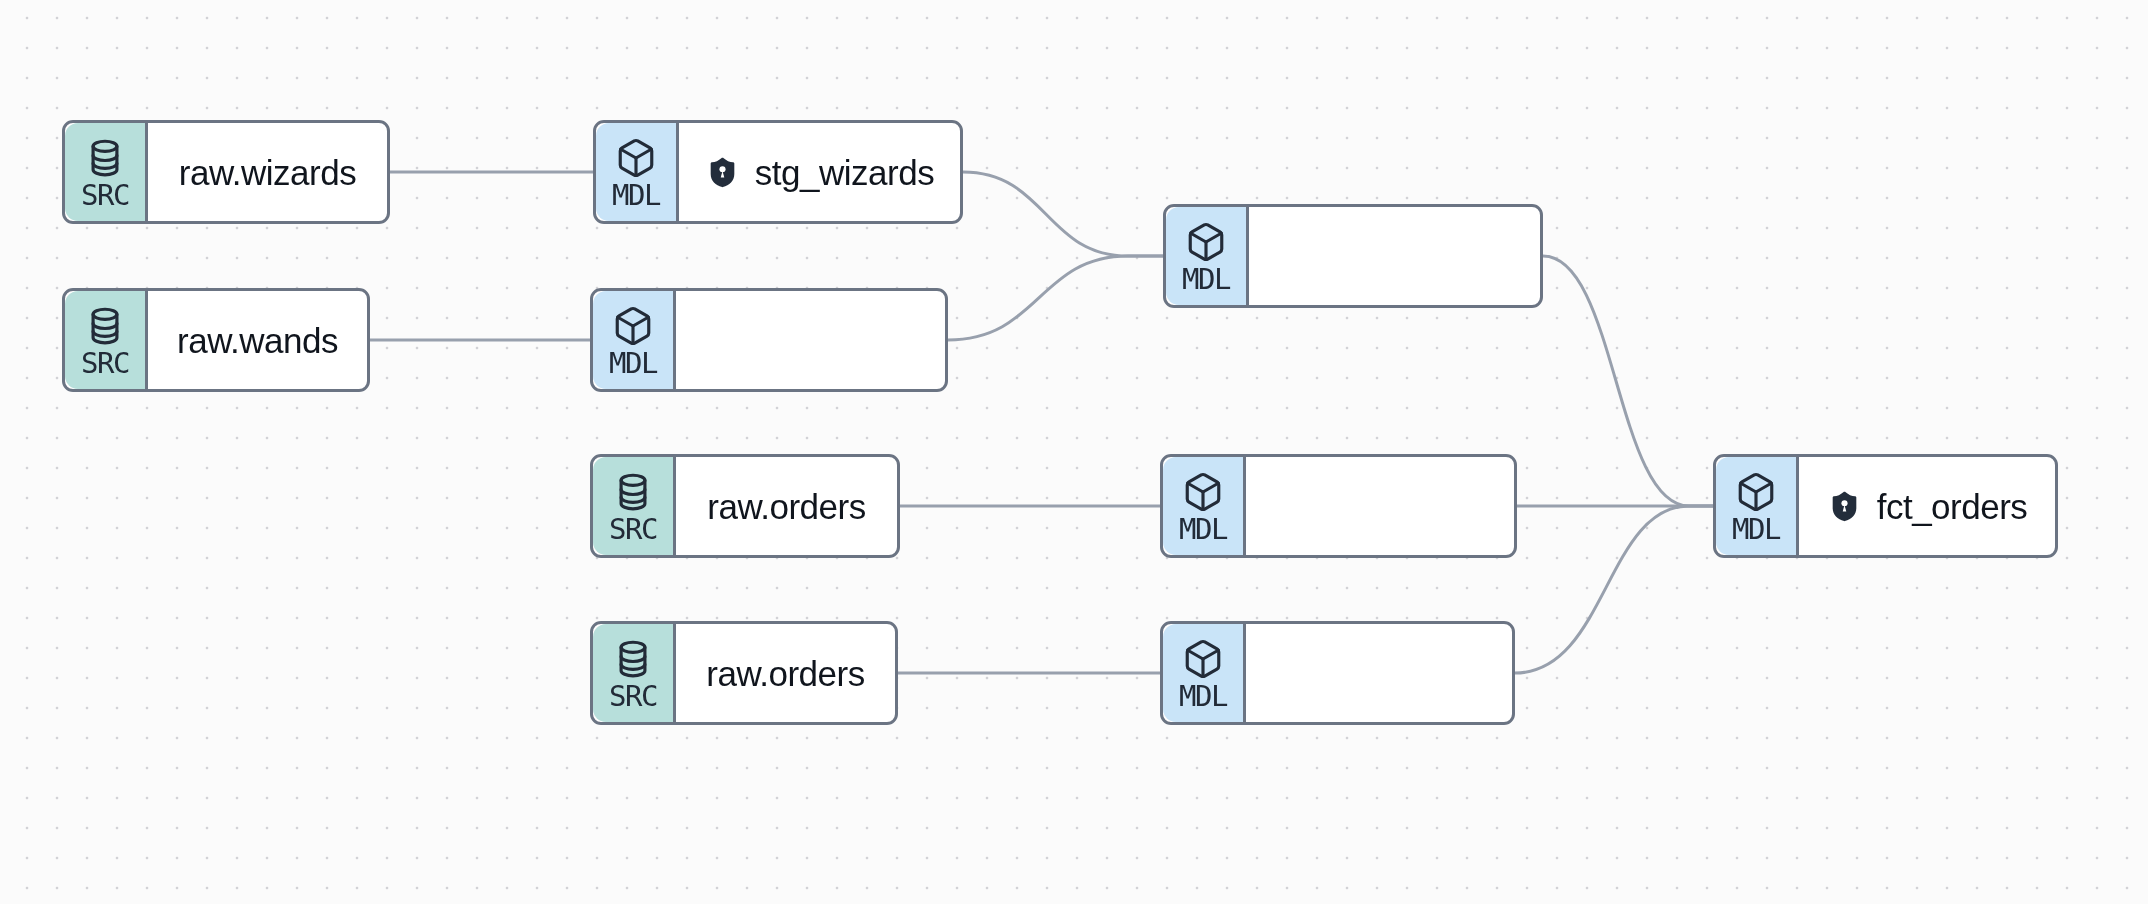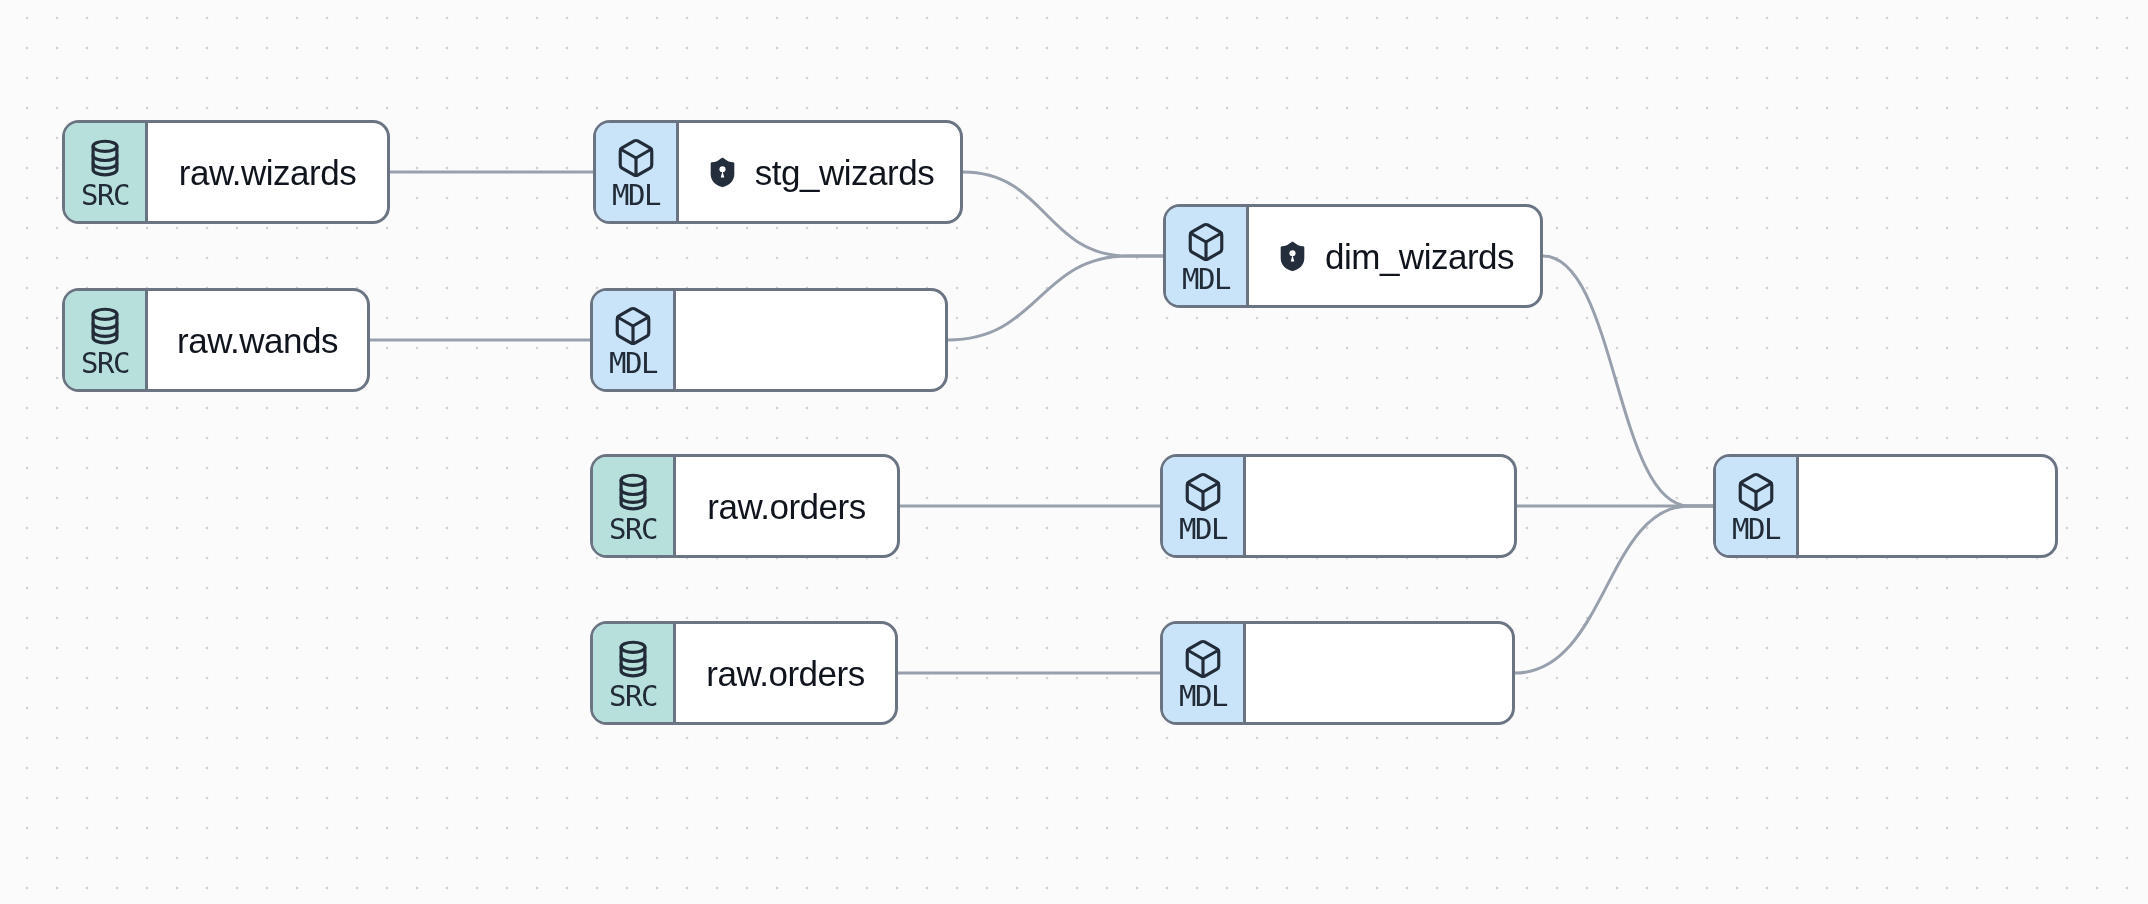--- a/index.html
+++ b/index.html
@@ -42,21 +42,21 @@
     stroke-linejoin: round;
   }
 
   .node {
     position: absolute;
     height: 104px;
     display: flex;
     align-items: stretch;
     background: var(--node-bg);
     border: 3px solid var(--node-border);
-    border-radius: 17px;
+    border-radius: 11px;
     cursor: pointer;
   }
 
   .badge {
     width: 83px;
     flex: 0 0 83px;
     border-right: 3px solid var(--node-border);
     border-radius: 13px 0 0 13px;
     display: flex;
     flex-direction: column;
@@ -191,92 +191,92 @@
     <div class="badge mdl">
       <span class="type-icon">
         <svg viewBox="0 0 24 24" fill="none" stroke="currentColor" stroke-width="1.8" stroke-linecap="round" stroke-linejoin="round">
             <path d="M21 8a2 2 0 0 0-1-1.73l-7-4a2 2 0 0 0-2 0l-7 4A2 2 0 0 0 3 8v8a2 2 0 0 0 1 1.73l7 4a2 2 0 0 0 2 0l7-4A2 2 0 0 0 21 16Z"></path>
             <path d="m3.3 7 8.7 5 8.7-5"></path>
             <path d="M12 22V12"></path>
           </svg>
       </span>
       <span class="badge-text">MDL</span>
     </div>
+  </div>
+
+  <div class="node" style="left:590px;top:454px;width:310px">
+    <div class="badge src">
+      <span class="type-icon">
+        <svg viewBox="0 0 24 24" fill="none" stroke="currentColor" stroke-width="1.8" stroke-linecap="round" stroke-linejoin="round">
+            <ellipse cx="12" cy="5.3" rx="6.8" ry="2.9"></ellipse>
+            <path d="M5.2 5.3v13.4c0 1.6 3.05 2.9 6.8 2.9s6.8-1.3 6.8-2.9V5.3"></path>
+            <path d="M5.2 10.5c0 1.6 3.05 2.9 6.8 2.9s6.8-1.3 6.8-2.9"></path>
+            <path d="M5.2 15c0 1.6 3.05 2.9 6.8 2.9s6.8-1.3 6.8-2.9"></path>
+          </svg>
+      </span>
+      <span class="badge-text">SRC</span>
+    </div>
+    <div class="node-body">
+      <span class="node-label">raw.orders</span>
+    </div>
+  </div>
+
+  <div class="node" style="left:1160px;top:454px;width:357px">
+    <div class="badge mdl">
+      <span class="type-icon">
+        <svg viewBox="0 0 24 24" fill="none" stroke="currentColor" stroke-width="1.8" stroke-linecap="round" stroke-linejoin="round">
+            <path d="M21 8a2 2 0 0 0-1-1.73l-7-4a2 2 0 0 0-2 0l-7 4A2 2 0 0 0 3 8v8a2 2 0 0 0 1 1.73l7 4a2 2 0 0 0 2 0l7-4A2 2 0 0 0 21 16Z"></path>
+            <path d="m3.3 7 8.7 5 8.7-5"></path>
+            <path d="M12 22V12"></path>
+          </svg>
+      </span>
+      <span class="badge-text">MDL</span>
+    </div>
+  </div>
+
+  <div class="node" style="left:1713px;top:454px;width:345px">
+    <div class="badge mdl">
+      <span class="type-icon">
+        <svg viewBox="0 0 24 24" fill="none" stroke="currentColor" stroke-width="1.8" stroke-linecap="round" stroke-linejoin="round">
+            <path d="M21 8a2 2 0 0 0-1-1.73l-7-4a2 2 0 0 0-2 0l-7 4A2 2 0 0 0 3 8v8a2 2 0 0 0 1 1.73l7 4a2 2 0 0 0 2 0l7-4A2 2 0 0 0 21 16Z"></path>
+            <path d="m3.3 7 8.7 5 8.7-5"></path>
+            <path d="M12 22V12"></path>
+          </svg>
+      </span>
+      <span class="badge-text">MDL</span>
+    </div>
     <div class="node-body">
       <span class="shield-icon">
         <svg viewBox="0 0 24 24" fill="currentColor">
             <path d="M12 1.9c.3 0 .6.1.8.3C14.6 3.8 17 5 19.2 5c.5 0 .9.4.9.9V13c0 5-3.4 7.6-7.8 9a1 1 0 0 1-.6 0C7.3 20.6 3.9 18 3.9 13V5.9c0-.5.4-.9.9-.9 2.2 0 4.6-1.2 6.4-2.8.2-.2.5-.3.8-.3z"></path>
             <circle cx="12" cy="9.8" r="2.1" fill="#ffffff"></circle>
             <path d="M12 10.8l1.2 4.6h-2.4z" fill="#ffffff"></path>
           </svg>
       </span>
-      <span class="node-label">dim_wizards</span>
-    </div>
-  </div>
-
-  <div class="node" style="left:590px;top:454px;width:310px">
+      <span class="node-label">fct_orders</span>
+    </div>
+  </div>
+
+  <div class="node" style="left:590px;top:621px;width:308px">
     <div class="badge src">
       <span class="type-icon">
         <svg viewBox="0 0 24 24" fill="none" stroke="currentColor" stroke-width="1.8" stroke-linecap="round" stroke-linejoin="round">
             <ellipse cx="12" cy="5.3" rx="6.8" ry="2.9"></ellipse>
             <path d="M5.2 5.3v13.4c0 1.6 3.05 2.9 6.8 2.9s6.8-1.3 6.8-2.9V5.3"></path>
             <path d="M5.2 10.5c0 1.6 3.05 2.9 6.8 2.9s6.8-1.3 6.8-2.9"></path>
             <path d="M5.2 15c0 1.6 3.05 2.9 6.8 2.9s6.8-1.3 6.8-2.9"></path>
           </svg>
       </span>
       <span class="badge-text">SRC</span>
     </div>
     <div class="node-body">
       <span class="node-label">raw.orders</span>
     </div>
   </div>
 
-  <div class="node" style="left:1160px;top:454px;width:357px">
-    <div class="badge mdl">
-      <span class="type-icon">
-        <svg viewBox="0 0 24 24" fill="none" stroke="currentColor" stroke-width="1.8" stroke-linecap="round" stroke-linejoin="round">
-            <path d="M21 8a2 2 0 0 0-1-1.73l-7-4a2 2 0 0 0-2 0l-7 4A2 2 0 0 0 3 8v8a2 2 0 0 0 1 1.73l7 4a2 2 0 0 0 2 0l7-4A2 2 0 0 0 21 16Z"></path>
-            <path d="m3.3 7 8.7 5 8.7-5"></path>
-            <path d="M12 22V12"></path>
-          </svg>
-      </span>
-      <span class="badge-text">MDL</span>
-    </div>
-  </div>
-
-  <div class="node" style="left:1713px;top:454px;width:345px">
-    <div class="badge mdl">
-      <span class="type-icon">
-        <svg viewBox="0 0 24 24" fill="none" stroke="currentColor" stroke-width="1.8" stroke-linecap="round" stroke-linejoin="round">
-            <path d="M21 8a2 2 0 0 0-1-1.73l-7-4a2 2 0 0 0-2 0l-7 4A2 2 0 0 0 3 8v8a2 2 0 0 0 1 1.73l7 4a2 2 0 0 0 2 0l7-4A2 2 0 0 0 21 16Z"></path>
-            <path d="m3.3 7 8.7 5 8.7-5"></path>
-            <path d="M12 22V12"></path>
-          </svg>
-      </span>
-      <span class="badge-text">MDL</span>
-    </div>
-  </div>
-
-  <div class="node" style="left:590px;top:621px;width:308px">
-    <div class="badge src">
-      <span class="type-icon">
-        <svg viewBox="0 0 24 24" fill="none" stroke="currentColor" stroke-width="1.8" stroke-linecap="round" stroke-linejoin="round">
-            <ellipse cx="12" cy="5.3" rx="6.8" ry="2.9"></ellipse>
-            <path d="M5.2 5.3v13.4c0 1.6 3.05 2.9 6.8 2.9s6.8-1.3 6.8-2.9V5.3"></path>
-            <path d="M5.2 10.5c0 1.6 3.05 2.9 6.8 2.9s6.8-1.3 6.8-2.9"></path>
-            <path d="M5.2 15c0 1.6 3.05 2.9 6.8 2.9s6.8-1.3 6.8-2.9"></path>
-          </svg>
-      </span>
-      <span class="badge-text">SRC</span>
-    </div>
-    <div class="node-body">
-      <span class="node-label">raw.orders</span>
-    </div>
-  </div>
-
   <div class="node" style="left:1160px;top:621px;width:355px">
     <div class="badge mdl">
       <span class="type-icon">
         <svg viewBox="0 0 24 24" fill="none" stroke="currentColor" stroke-width="1.8" stroke-linecap="round" stroke-linejoin="round">
             <path d="M21 8a2 2 0 0 0-1-1.73l-7-4a2 2 0 0 0-2 0l-7 4A2 2 0 0 0 3 8v8a2 2 0 0 0 1 1.73l7 4a2 2 0 0 0 2 0l7-4A2 2 0 0 0 21 16Z"></path>
             <path d="m3.3 7 8.7 5 8.7-5"></path>
             <path d="M12 22V12"></path>
           </svg>
       </span>
       <span class="badge-text">MDL</span>

